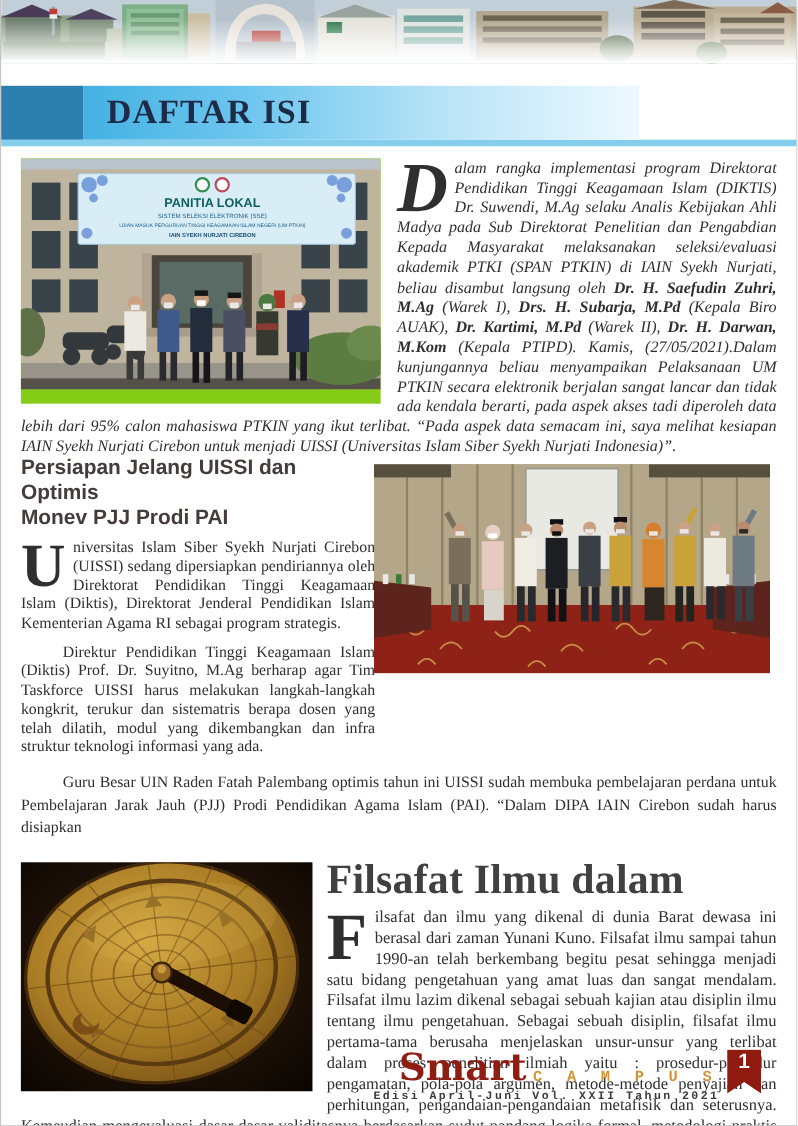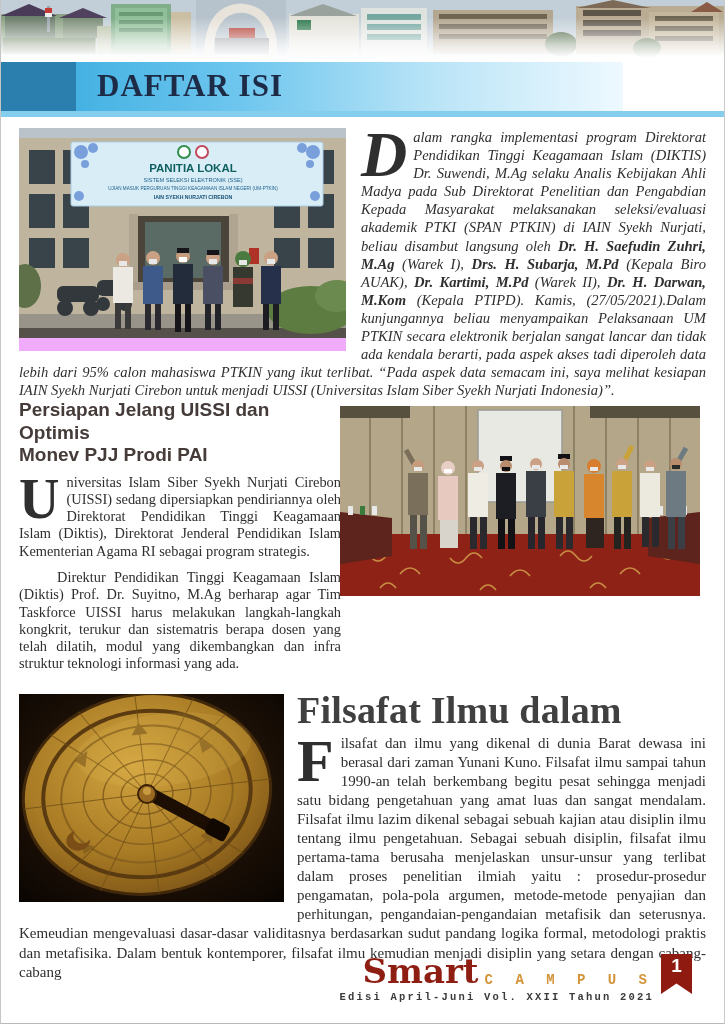--- a/index.html
+++ b/index.html
@@ -4,35 +4,35 @@
 <style>
   html,body{margin:0;padding:0;background:#ffffff;}
   .page{
     position:relative;width:725px;height:1024px;margin:0;background:#fff;
     box-sizing:border-box;border-left:1px solid #c6c6c6;border-right:1px solid #c9c9c9;border-bottom:1px solid #b9b9b9;
     overflow:hidden;font-family:"Liberation Serif",serif;color:#333;
   }
   
   .masthead{width:725px;height:58px;display:block;}
   
-  .toc-band{position:relative;margin-top:4px;height:49px;width:580px;padding-left:42px;}
+  .toc-band{position:relative;margin-top:20px;height:49px;width:580px;}
   .toc-band .darkblock{position:absolute;left:0;top:0;width:75px;height:49px;background:#2b7fae;}
   .toc-band .bar{position:absolute;left:75px;top:0;right:0;height:49px;
     background:linear-gradient(90deg,#45b2e3 0%,#6ec6ee 30%,#b9e4f7 65%,#eef9ff 100%);}
   .toc-band .title{
     position:absolute;left:96px;top:6px;font-family:"Liberation Serif",serif;font-weight:bold;
     font-size:31px;letter-spacing:1px;color:#1d2b47;}
   .toc-strip{width:725px;height:6px;background:#84cdec;}
   
   .content{padding:0 18px;}
   section{display:block;}
   .clearfix::after{content:"";display:block;clear:both;}
   
   .article1{margin-top:11px;}
-  .photo1{float:left;width:327px;height:223px;margin:0 15px 6px 0;background:#f0abfc;}
+  .photo1{float:left;width:327px;height:223px;margin:0 15px 6px 0;background:#84cc16;}
   .a1-title{margin:6px 0 8px 0;text-align:center;font-family:"Liberation Sans",sans-serif;
     font-weight:bold;font-size:19px;line-height:1.2;color:#3c3a3a;}
   .a1-title span{display:block;}
   .a1-body{margin:0;font-style:italic;font-size:14.6px;line-height:1.24;text-align:justify;color:#2f2f2f;}
   .a1-body .b{font-weight:bold;}
   .dropcap{float:left;font-weight:bold;color:#2f2f2f;}
   .dc-d{font-size:64px;line-height:0.78;padding:2px 6px 0 0;font-style:italic;}
   
   .article2{position:relative;min-height:238px;}
   .photo2{position:absolute;right:6px;top:7px;width:360px;height:190px;background:#a99c82;}
@@ -374,20 +374,21 @@
         </svg>
       </div>
       <div class="a2-col">
         <h3 class="a2-heading">
           <span>Persiapan Jelang UISSI dan Optimis</span>
           <span>Monev PJJ Prodi PAI</span>
         </h3>
         <p><span class="dropcap dc-u">U</span><span>niversitas Islam Siber Syekh Nurjati Cirebon (UISSI) sedang dipersiapkan pendiriannya oleh Direktorat Pendidikan Tinggi Keagamaan Islam (Diktis), Direktorat Jenderal Pendidikan Islam Kementerian Agama RI sebagai program strategis.</span></p>
         <p>Direktur Pendidikan Tinggi Keagamaan Islam (Diktis) Prof. Dr. Suyitno, M.Ag berharap agar Tim Taskforce UISSI harus melakukan langkah-langkah kongkrit, terukur dan sistematris berapa dosen yang telah dilatih, modul yang dikembangkan dan infra struktur teknologi informasi yang ada.</p>
       </div>
+      <p class="a2-full">Guru Besar UIN Raden Fatah Palembang optimis tahun ini UISSI sudah membuka pembelajaran perdana untuk Pembelajaran Jarak Jauh (PJJ) Prodi Pendidikan Agama Islam (PAI). “Dalam DIPA IAIN Cirebon sudah harus disiapkan</p>
     </section>
 
     <section class="article3 clearfix">
       <div class="photo3">
         <svg viewBox="0 0 265 208" width="265" height="208">
           <defs>
             <radialGradient id="vign" cx="0.5" cy="0.45" r="0.75">
               <stop offset="0" stop-color="#3a2410"></stop>
               <stop offset="0.7" stop-color="#170d05"></stop>
               <stop offset="1" stop-color="#090401"></stop>

